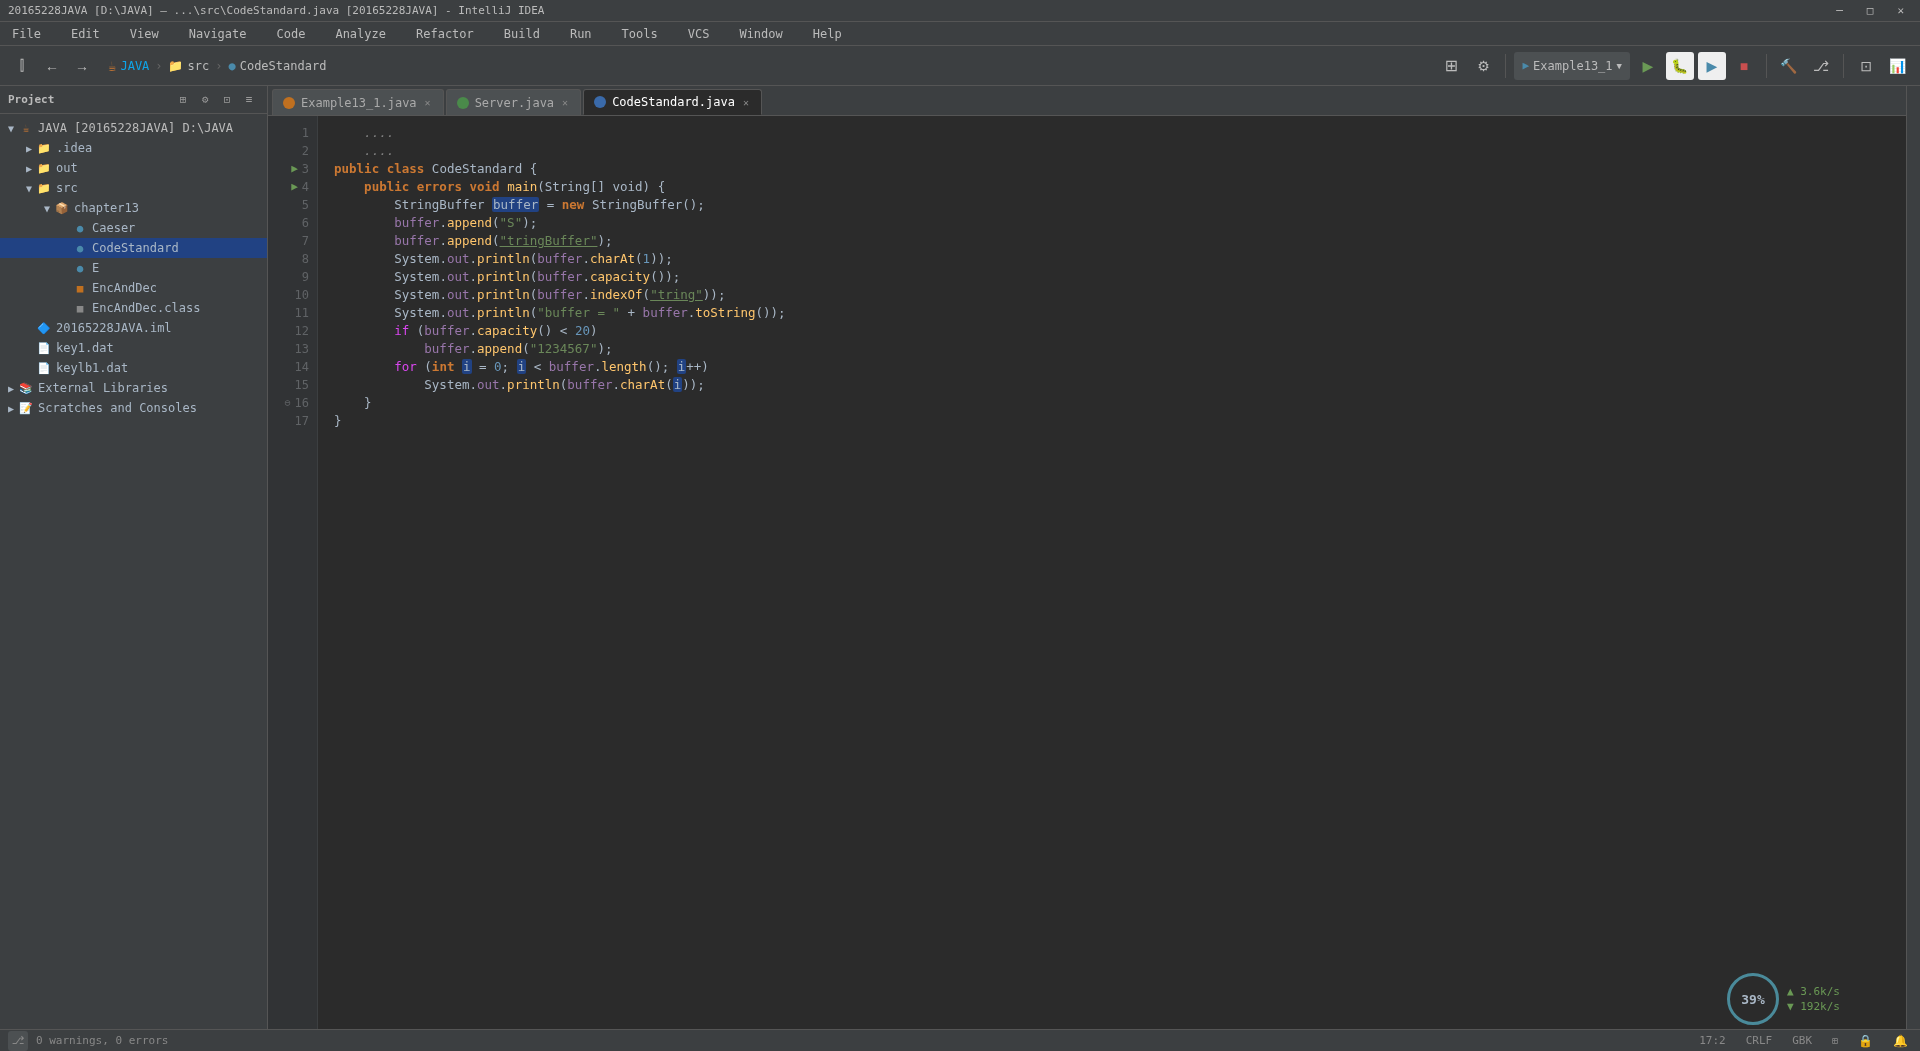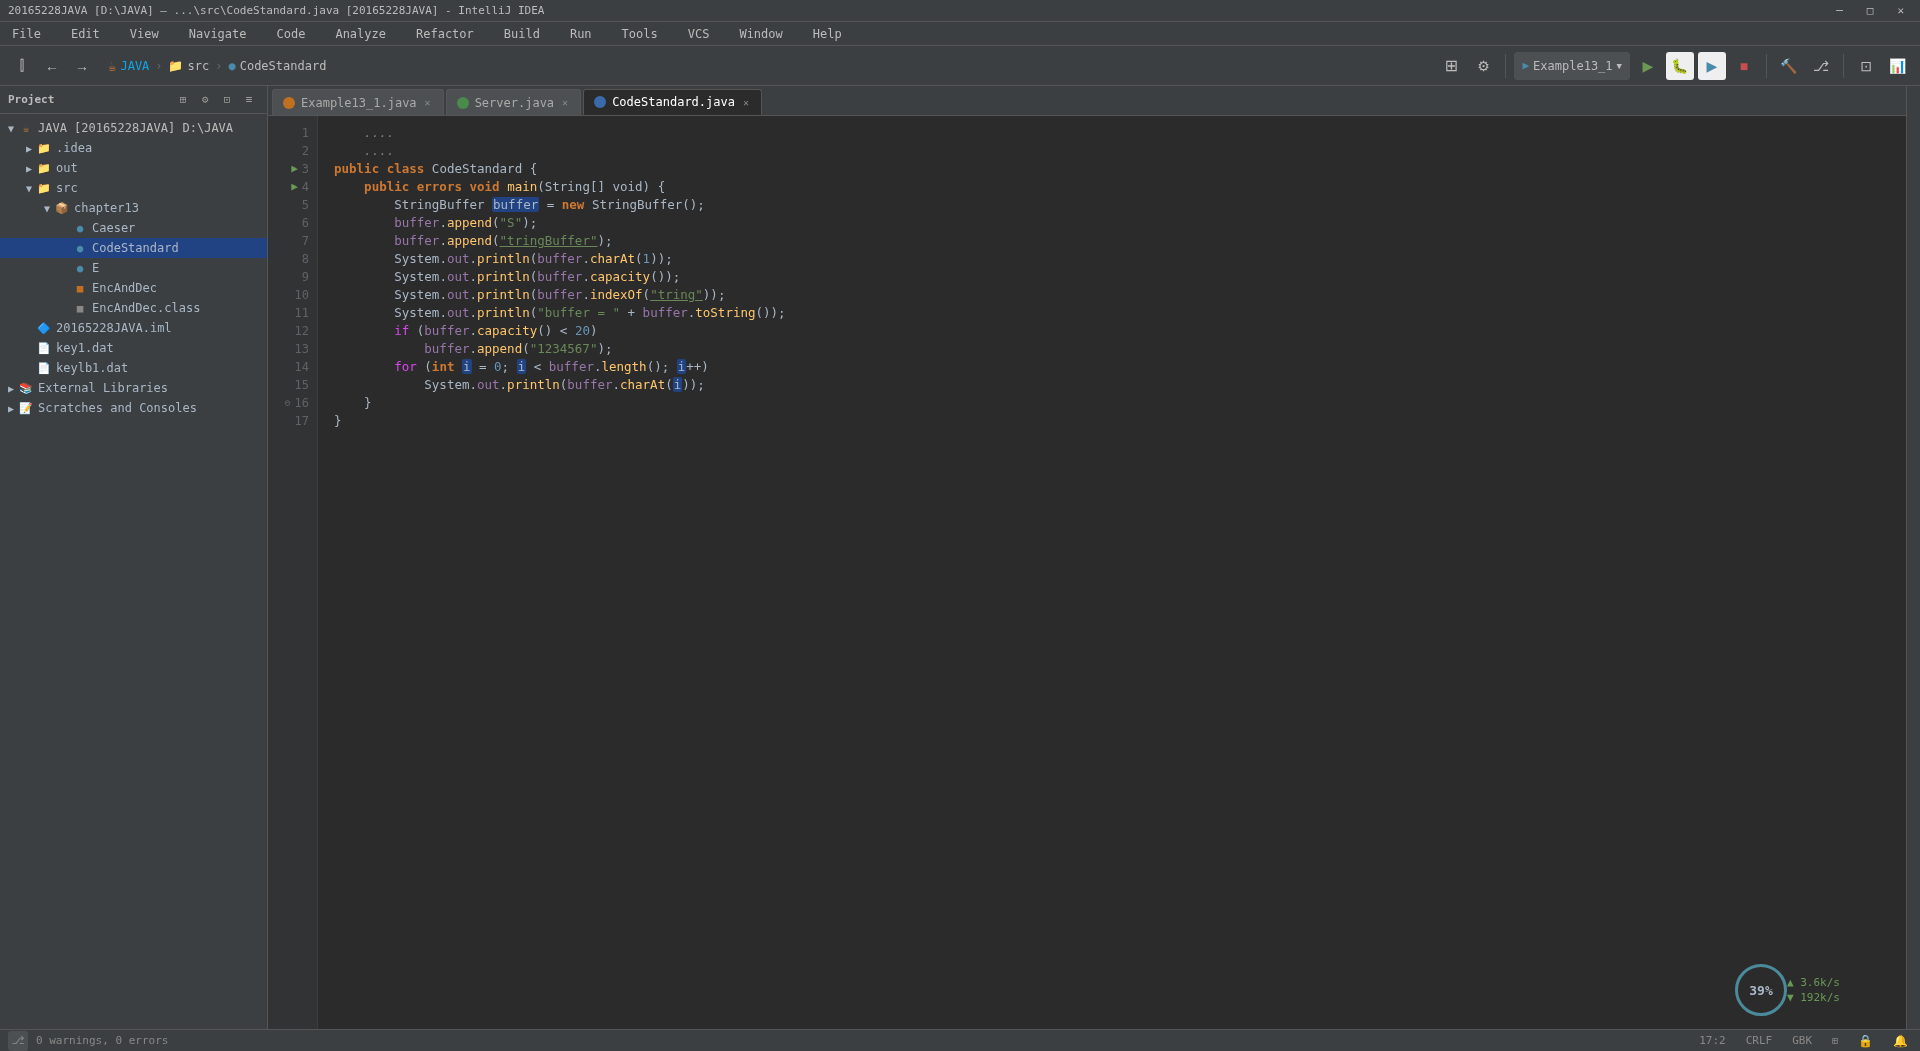--- a/index.html
+++ b/index.html
@@ -351,24 +351,25 @@
     
     .bottom-left {
       display: flex;
       align-items: center;
       gap: 8px;
     }
 
     
     .speed-widget {
       position: fixed;
-      bottom: 35px;
+      bottom: 26px;
       right: 80px;
       display: flex;
       align-items: center;
+      gap: 8px;
     }
     .speed-circle {
       width: 52px;
       height: 52px;
       border-radius: 50%;
       border: 3px solid #4a8a9a;
       display: flex;
       align-items: center;
       justify-content: center;
       background: #2b2b2b;

